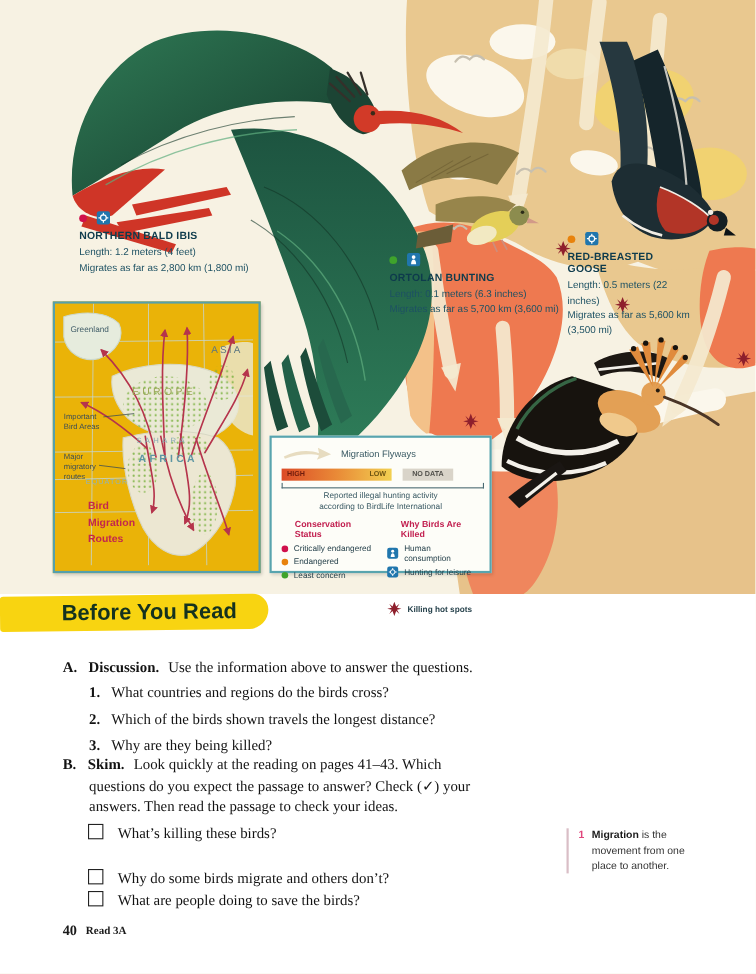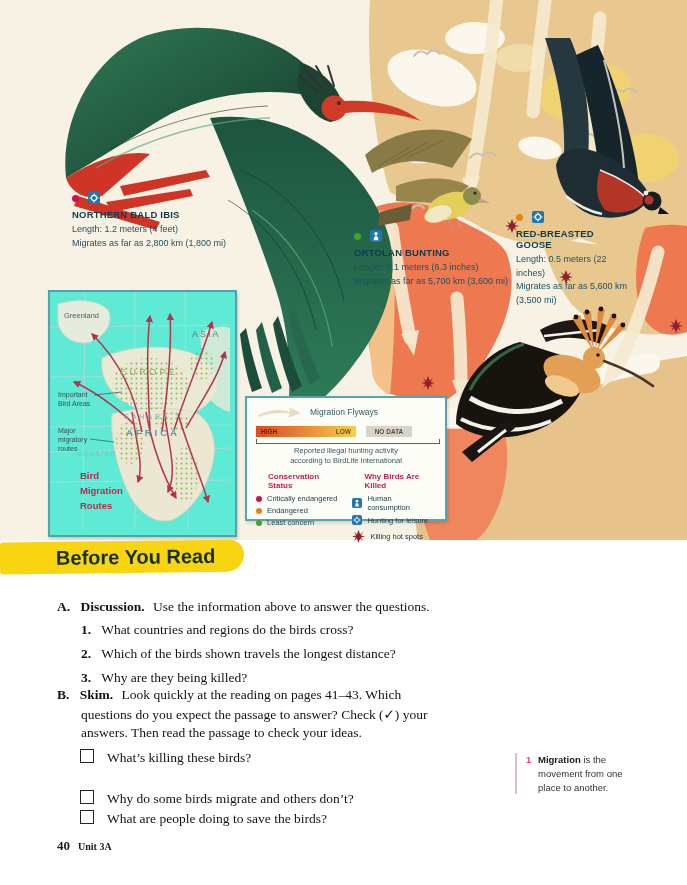--- a/index.html
+++ b/index.html
@@ -10,21 +10,21 @@
   .painting{position:absolute;left:0;top:0;}
   
   .bird-label{position:absolute;font-family:"Liberation Sans",sans-serif;}
   .bird-label .marks{display:flex;align-items:center;gap:9px;margin-bottom:5px;}
   .dot{width:7px;height:7px;border-radius:50%;display:inline-block;}
   .icon-blue{width:12px;height:12px;background:#2076ad;border-radius:2px;display:inline-flex;
              align-items:center;justify-content:center;}
   .bird-name{font-size:9.5px;font-weight:bold;color:#0e3b4c;letter-spacing:.2px;margin-bottom:3px;}
   .bird-line{font-size:9px;color:#1d5163;line-height:13.5px;}
   
-  .inset{position:absolute;left:48px;top:290px;width:185px;height:243px;background:#5eead4;
+  .inset{position:absolute;left:48px;top:274px;width:185px;height:243px;background:#eab308;
          border:2.5px solid #55a0ab;box-shadow:1px 2px 3px rgba(0,0,0,.18);}
   
   .legend{position:absolute;left:245px;top:396px;width:202px;height:125px;background:#fdfdf8;
           border:2px solid #58a4ae;box-sizing:border-box;padding:7px 9px 6px 9px;
           box-shadow:1px 2px 3px rgba(0,0,0,.15);}
   .leg-row1{display:flex;align-items:center;gap:8px;}
   .leg-flyways{font-size:8.5px;color:#3a5a64;}
   .leg-bar-row{display:flex;align-items:center;margin-top:7px;}
   .leg-bar{width:100px;height:11px;background:linear-gradient(90deg,#dc4b27,#e98a37,#f2d051);
            display:flex;justify-content:space-between;align-items:center;padding:0 5px;box-sizing:border-box;}
@@ -386,21 +386,21 @@
         </div>
         <div class="leg-item">
           <span class="icon-blue">
             <svg width="8" height="8" viewBox="0 0 10 10">
                 <circle cx="5" cy="5" r="2.6" stroke="#fff" fill="none" stroke-width="1.1"></circle>
                 <path d="M5,0.5 V2.6 M5,7.4 V9.5 M0.5,5 H2.6 M7.4,5 H9.5" stroke="#fff" stroke-width="1.1"></path>
               </svg>
           </span>
             <span>Hunting for leisure</span>
         </div>
-        <div class="leg-item" style="margin-top:5px;">
+        <div class="leg-item" style="margin-top:22px;font-weight:bold;">
           <svg width="13" height="13" viewBox="-7 -7 14 14">
             <path d="M0,-7 L1.8,-2.2 L5,-5 L2.6,-1 L7,0 L2.6,1 L5,5 L1.8,2.2 L0,7 L-1.8,2.2 L-5,5 L-2.6,1 L-7,0 L-2.6,-1 L-5,-5 L-1.8,-2.2 Z" fill="#8e1f2c"></path>
           </svg>
             <span>Killing hot spots</span>
         </div>
       </div>
     </div>
   </div>
 
   <div class="banner">
@@ -445,16 +445,16 @@
 
   <div class="footnote">
     <div class="inner">
       <span class="num">1</span>
       <b>Migration</b><span> is the movement from one place to another.</span>
     </div>
   </div>
 
   <div class="footer">
     <span class="pg">40</span>
-    <span class="un">Unit 3A</span>
+    <span class="un">Read 3A</span>
   </div>
 
 </div>
 
 </body></html>

